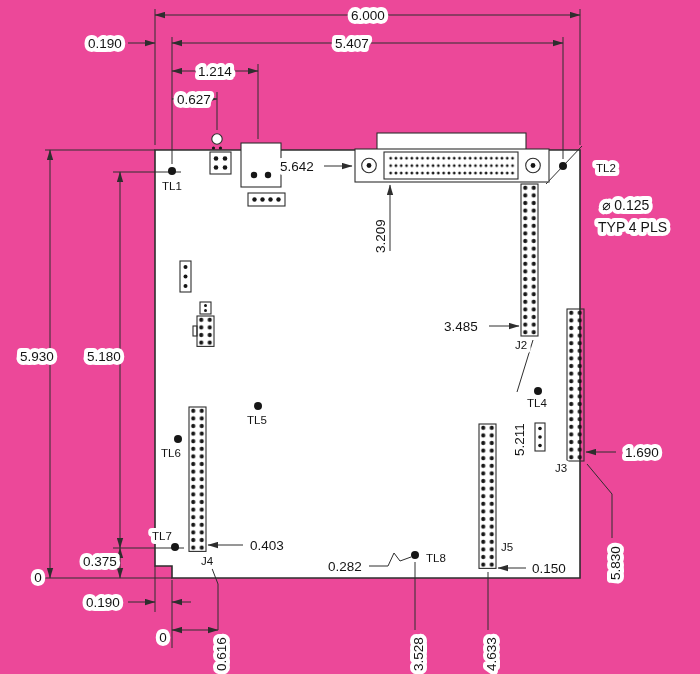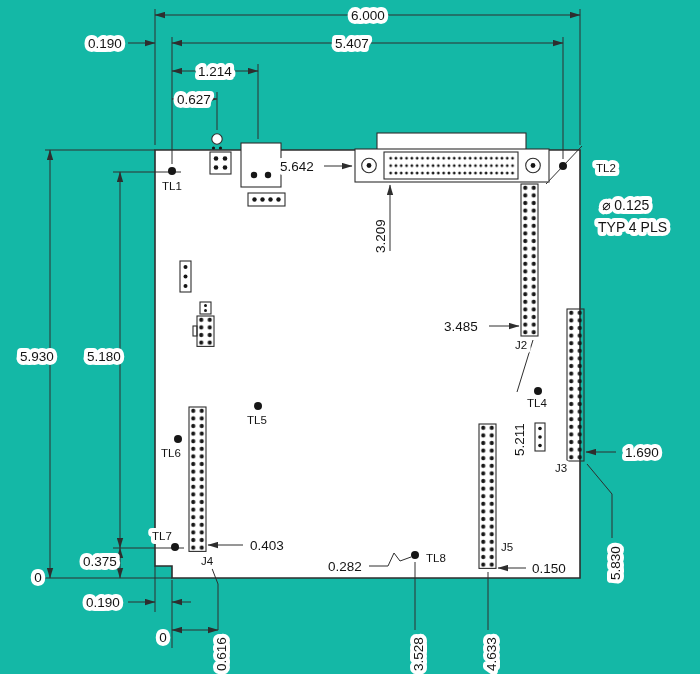--- a/index.html
+++ b/index.html
@@ -1,16 +1,16 @@
 <!DOCTYPE html>
 <html><head>
 <meta charset="utf-8">
 <style>
   html,body{margin:0;padding:0;background:#fff}
-  .stage{position:relative;width:700px;height:674px;background:#14b8a6;font-family:"Liberation Sans",sans-serif;overflow:hidden}
+  .stage{position:relative;width:700px;height:674px;background:#ec4899;font-family:"Liberation Sans",sans-serif;overflow:hidden}
   svg text{font-family:"Liberation Sans","DejaVu Sans",sans-serif;font-size:13.5px;fill:#141414}
   svg text.ref{font-size:11.5px}
   svg text.note{font-size:14px}
   .halo{paint-order:stroke;stroke:#ffffff;stroke-width:8px;stroke-linejoin:round}
   .ln{stroke:#2e2e2e;stroke-width:1;fill:none}
   .outline{stroke:#2e2e2e;stroke-width:1.6;fill:#ffffff}
   .part{stroke:#2e2e2e;stroke-width:1.1;fill:#ffffff}
   .hdr{stroke:#2e2e2e;stroke-width:1.1}
   .dot{fill:#161616}
 </style>

